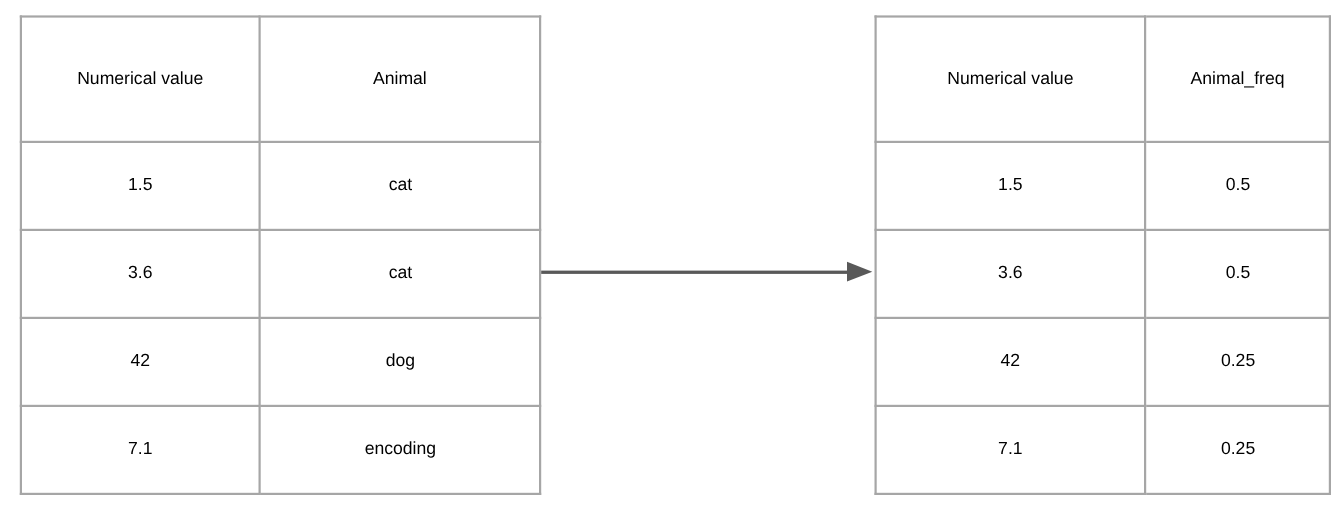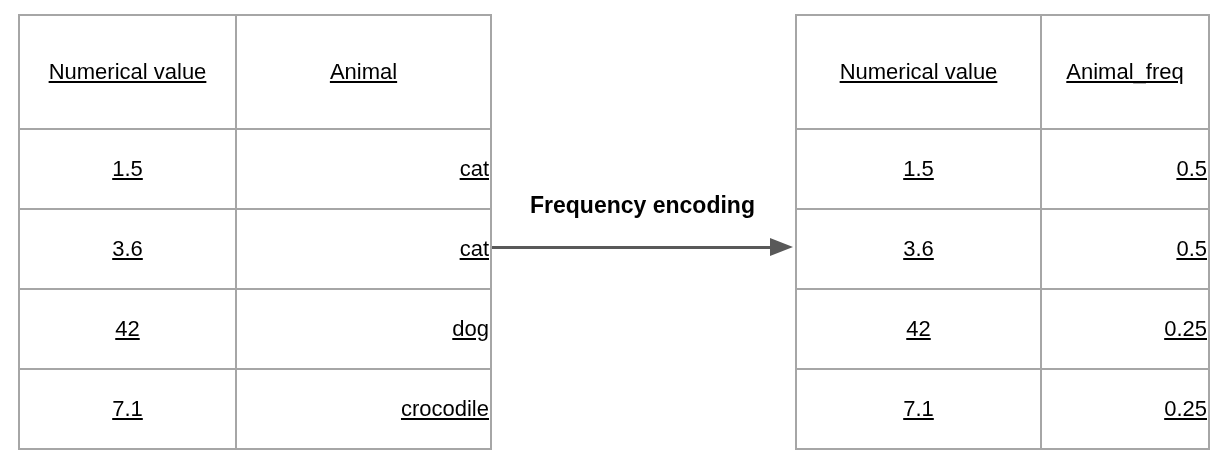--- a/index.html
+++ b/index.html
@@ -13,40 +13,39 @@
     width: 1222px;
     height: 462px;
     background: var(--background, #ffffff);
     overflow: hidden;
     color: var(--text, #000000);
   }
   table.tbl {
     position: absolute;
     border-collapse: collapse;
     table-layout: fixed;
-    font-size: 22px;
+    font-size: 16px;
     color: var(--text, #000000);
     background: var(--background, #ffffff);
-    text-decoration: underline;
   }
   table.tbl th, table.tbl td {
     border: 2px solid var(--border, #a6a6a6);
     font-weight: normal;
     vertical-align: middle;
     overflow: hidden;
   }
   table.tbl thead tr { height: 114px; }
   table.tbl tbody tr { height: 80px; }
   th.c1, th.c2 {
     text-align: center;
     padding: 0 18px;
     line-height: 1.32;
   }
   td.c1 { text-align: center; }
-  td.c2 { text-align: right; padding-left: 2px; }
+  td.c2 { text-align: center; padding-left: 2px; }
   
   table.left { left: 18px; top: 14px; width: 474px; }
   table.left .c1 { width: 179px; }
   
   table.right { left: 795px; top: 14px; width: 415px; }
   table.right .c1 { width: 207px; }
   
   .arrow-label {
     position: absolute;
     left: 492px;
@@ -104,26 +103,25 @@
       <tr>
         <td class="c1">3.6</td>
         <td class="c2">cat</td>
       </tr>
       <tr>
         <td class="c1">42</td>
         <td class="c2">dog</td>
       </tr>
       <tr>
         <td class="c1">7.1</td>
-        <td class="c2">crocodile</td>
+        <td class="c2">encoding</td>
       </tr>
     </tbody>
   </table>
 
-  <div class="arrow-label">Frequency encoding</div>
   <div class="arrow">
     <div class="arrow-line"></div>
     <div class="arrow-head"></div>
   </div>
 
   <table class="tbl right">
     <thead>
       <tr>
         <th class="c1">Numerical value</th>
         <th class="c2">Animal_freq</th>

